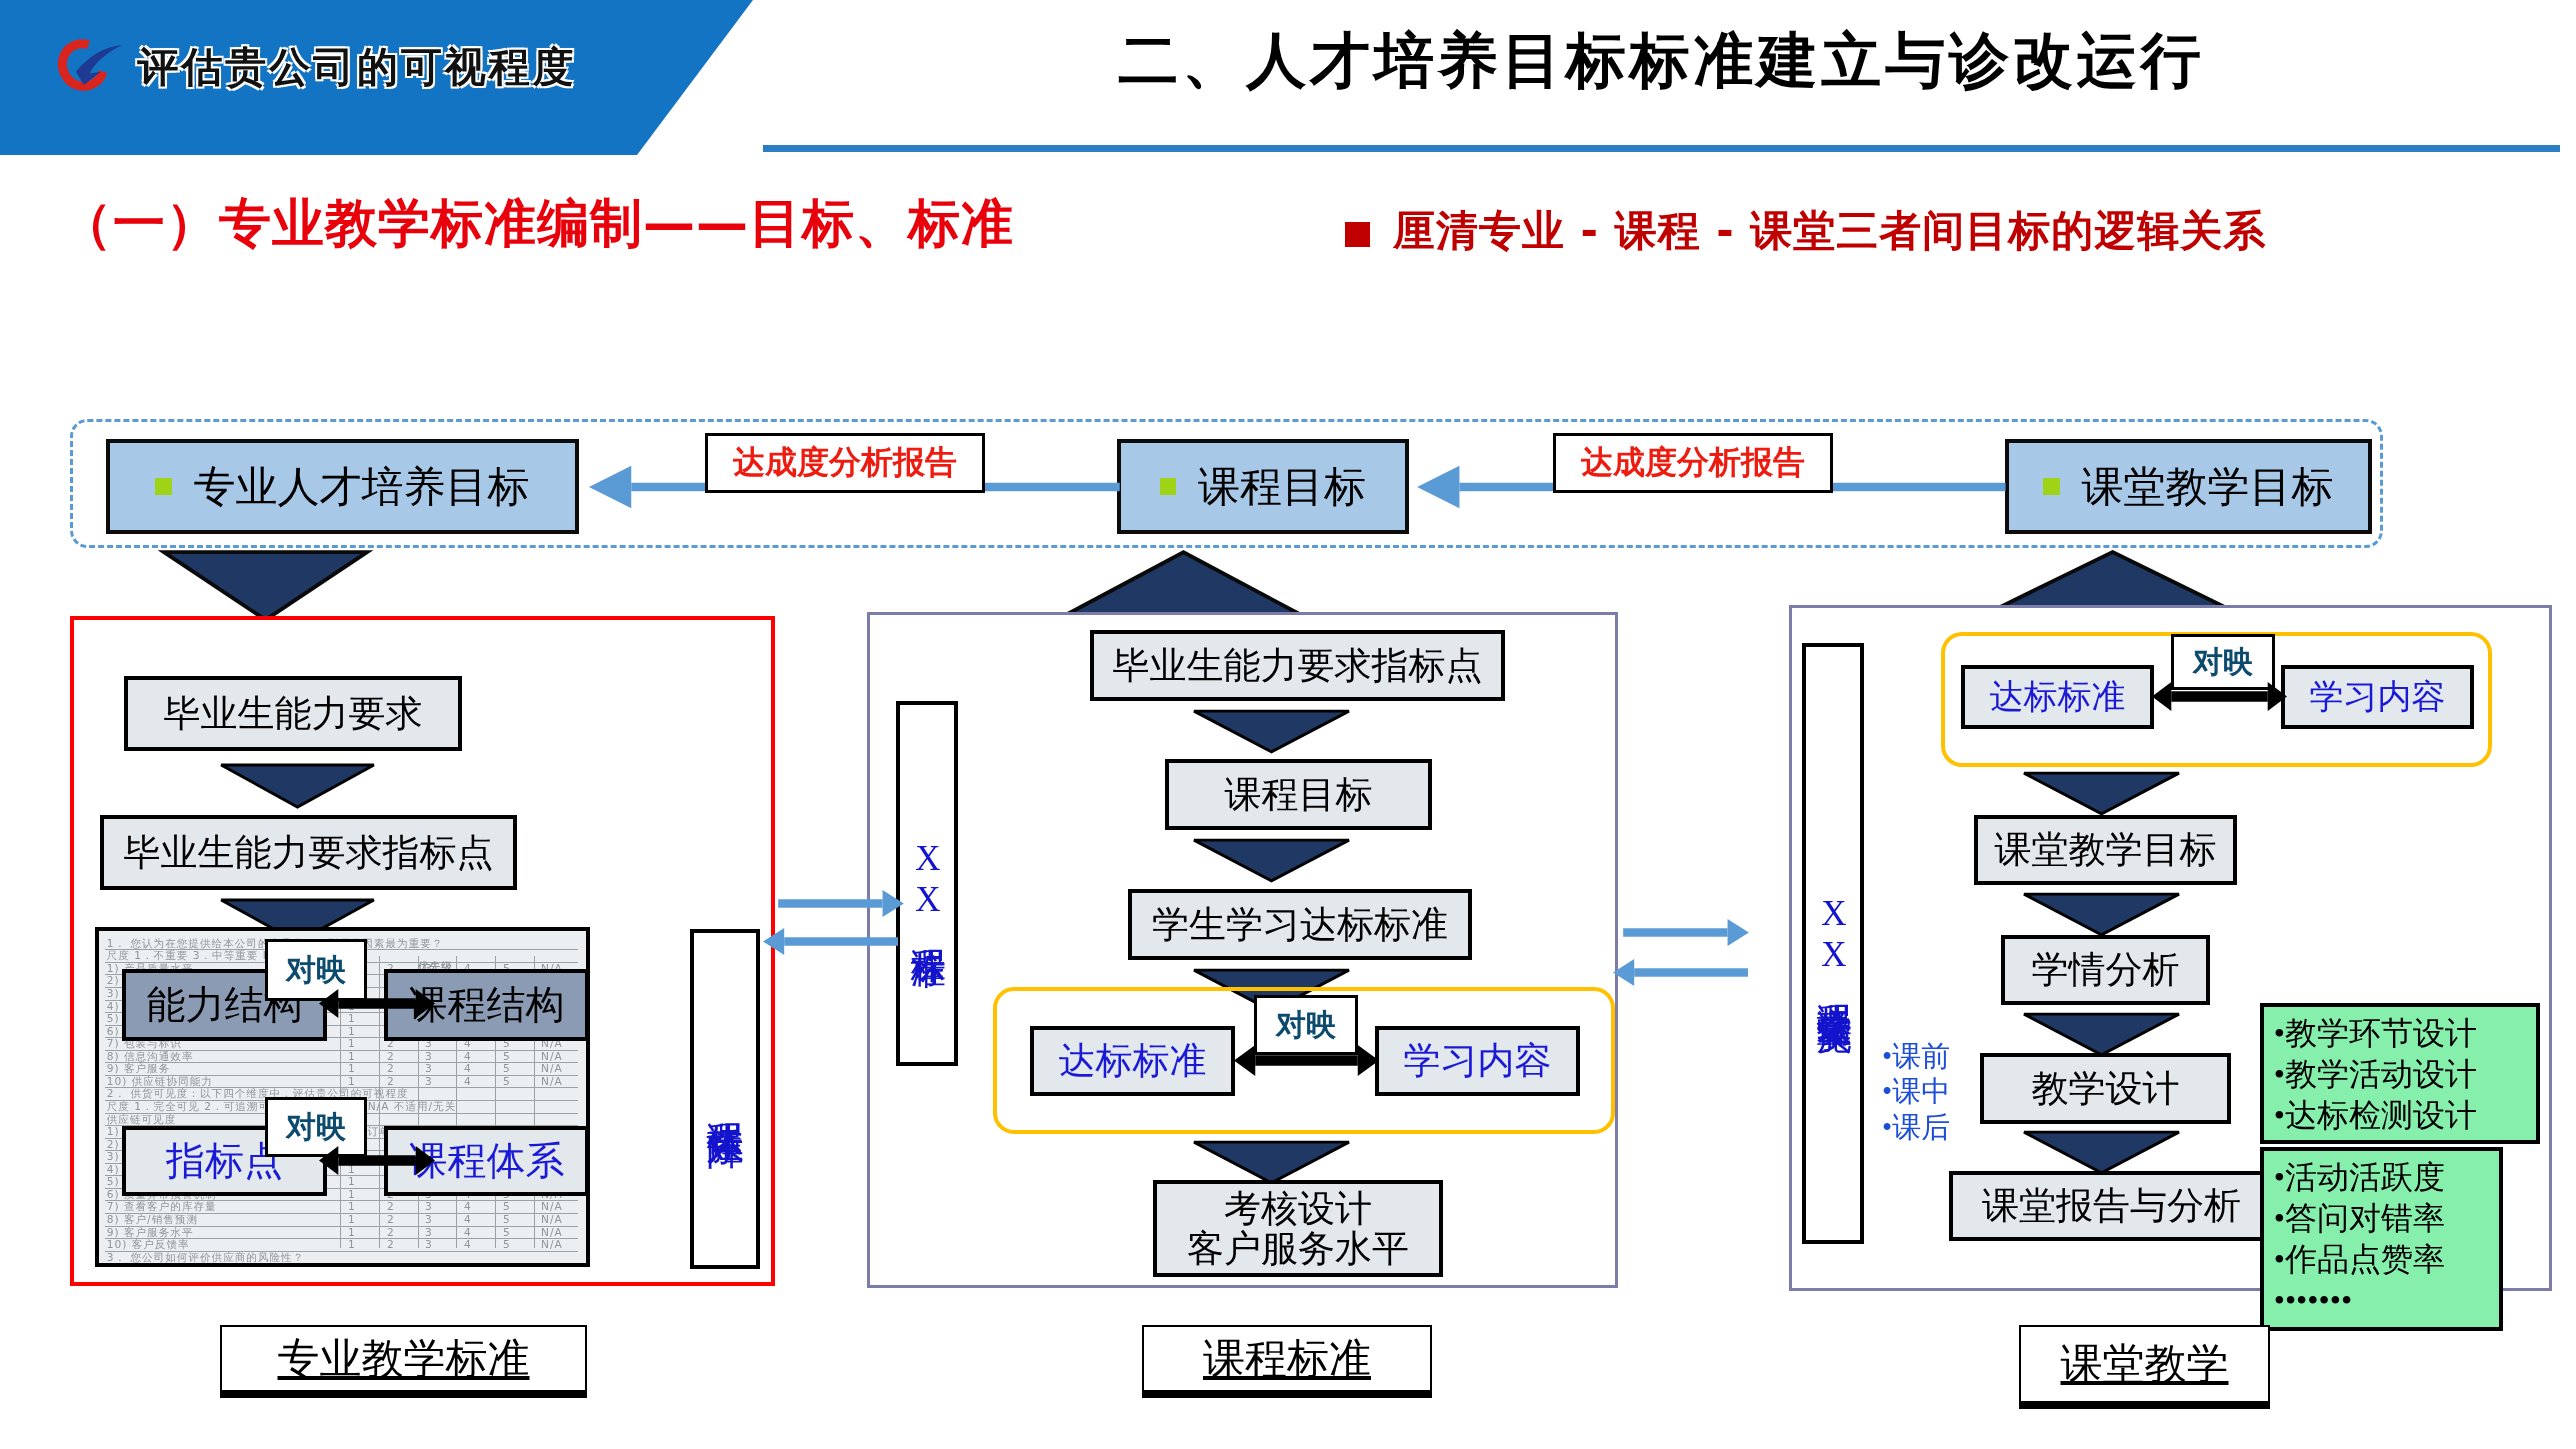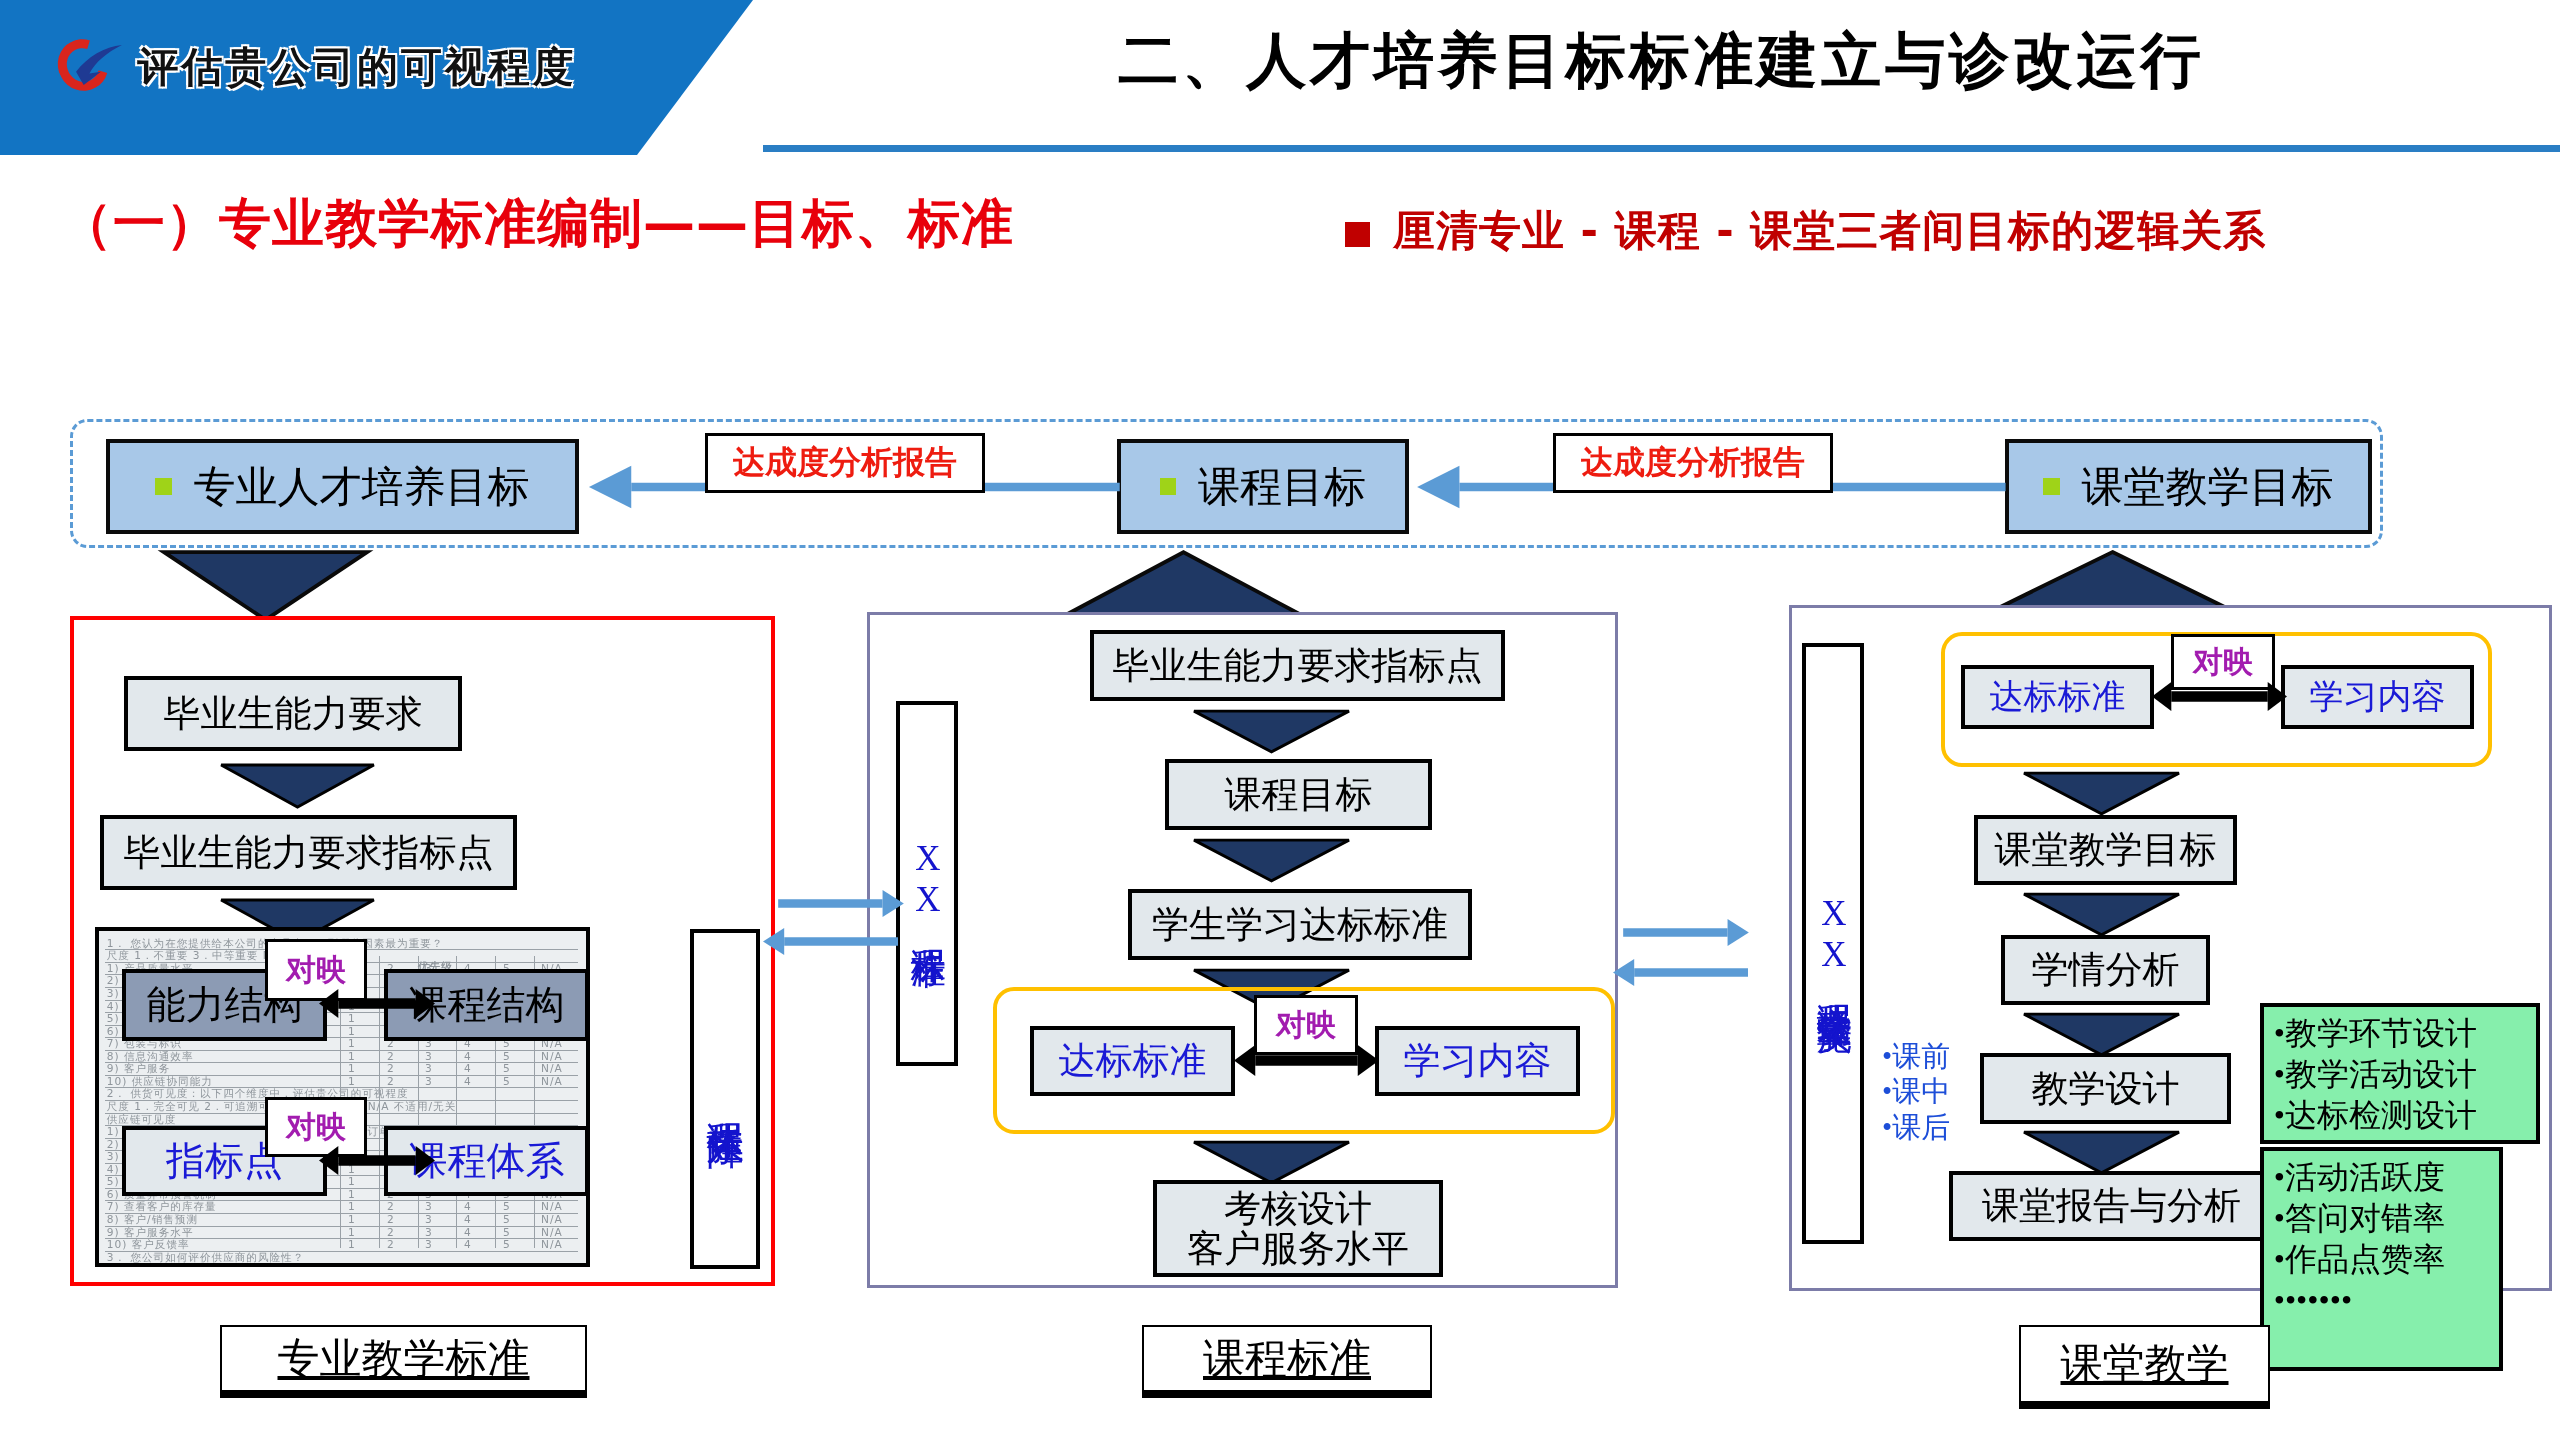--- a/index.html
+++ b/index.html
@@ -62,21 +62,21 @@
   .matrix{position:absolute;background:#eceff1;border:4.8px solid #000;box-sizing:border-box;overflow:hidden;}
   .mtxt{position:absolute;color:#8e959b;font-size:10.6px;letter-spacing:1px;white-space:nowrap;
       font-family:"DejaVu Sans","Liberation Sans",sans-serif;filter:blur(0.6px);}
   .mline{position:absolute;background:#9aa1a7;}
 
   .mapbox{position:absolute;background:#8c9bb4;border:4.8px solid #000;box-sizing:border-box;
       display:flex;align-items:center;justify-content:center;font-size:39px;color:#000;}
   .mapbox.lt{background:#e2e8ec;color:#1a1ad6;}
 
   .duiying{position:absolute;border:3.9px solid #000;background:#fff;box-sizing:border-box;
-      display:flex;align-items:center;justify-content:center;color:#a21caf;font-size:30px;
+      display:flex;align-items:center;justify-content:center;color:#0c4a6e;font-size:30px;
       font-weight:bold;font-family:"DejaVu Sans","Liberation Sans",sans-serif;}
 
   .orange-round{position:absolute;border:4.8px solid #ffc000;border-radius:21px;box-sizing:border-box;}
   .sidebul{position:absolute;color:#1d4ed8;font-size:29px;line-height:1.22;white-space:pre-line;}
 
   .infobox{position:absolute;border:4.8px solid #000;background:#86efac;box-sizing:border-box;
       padding:5.8px 9.7px;color:#000;font-size:32px;line-height:1.28;white-space:pre-line;}
 
   .footlabel{position:absolute;border:2.9px solid #000;background:#fff;box-sizing:border-box;
       display:flex;align-items:center;justify-content:center;font-size:42px;color:#000;
@@ -442,21 +442,21 @@
 </svg>
 <div class="fbox" style="left:1949px;top:1171px;width:325px;height:70px;">课堂报告与分析</div>
 
 <div class="sidebul" style="left:1882px;top:1039px;width:106px;">•课前
 •课中
 •课后</div>
 
 <div class="infobox" style="left:2260px;top:1003px;width:280px;height:141px;">•教学环节设计
 •教学活动设计
 •达标检测设计</div>
-<div class="infobox" style="left:2260px;top:1147px;width:243px;height:224px;">•活动活跃度
+<div class="infobox" style="left:2260px;top:1147px;width:243px;height:184px;">•活动活跃度
 •答问对错率
 •作品点赞率
 •••••••</div>
 
 <div class="footlabel" style="left:220px;top:1325px;width:367px;height:73px;">专业教学标准</div>
 <div class="footlabel" style="left:1142px;top:1325px;width:290px;height:73px;">课程标准</div>
 <div class="footlabel" style="left:2019px;top:1325px;width:251px;height:84px;">课堂教学</div>
 
 
 </body></html>

